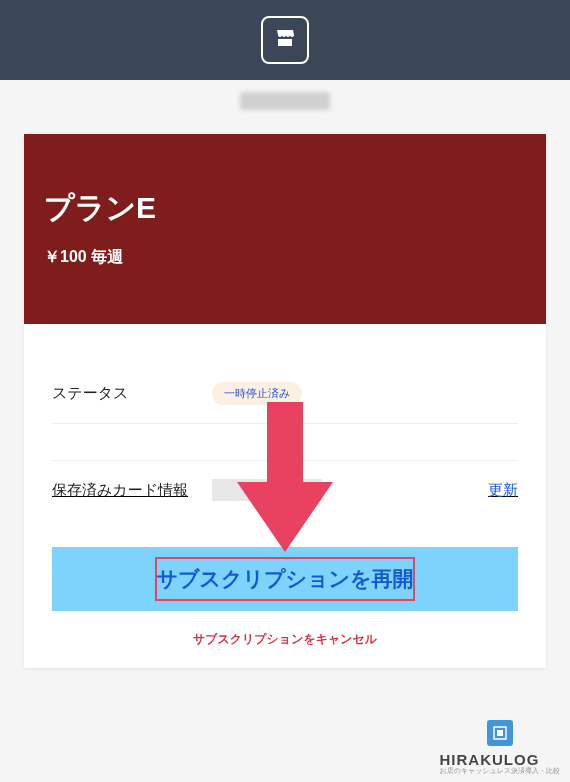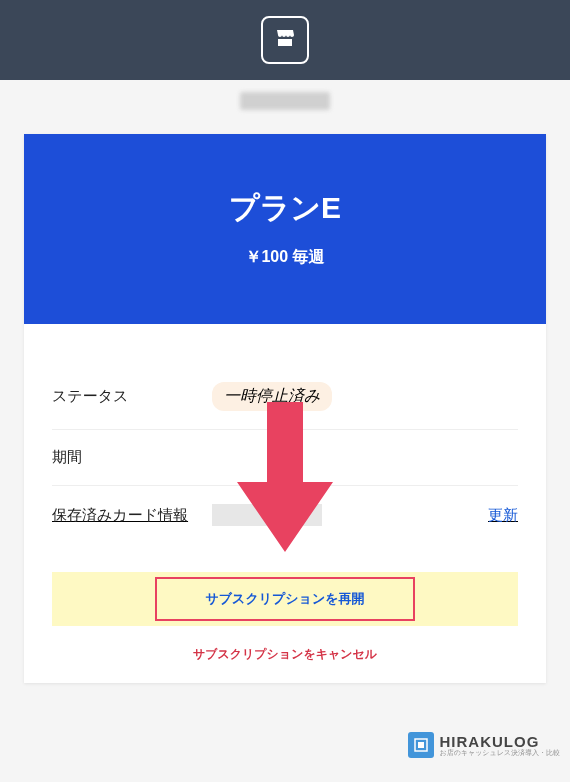--- a/index.html
+++ b/index.html
@@ -35,46 +35,45 @@
       background: #d0d0d0;
       border-radius: 3px;
       filter: blur(2px);
     }
     .card {
       background: #fff;
       margin: 24px 24px 0;
       box-shadow: 0 1px 3px rgba(0,0,0,0.08);
     }
     .card-header {
-      background: #1d4ed8;
+      background: #7f1d1d;
       color: #fff;
-      text-align: center;
+      text-align: left;
       padding: 54px 20px 56px;
     }
     .plan-name { font-size: 30px; font-weight: 600; }
     .plan-price { font-size: 16px; margin-top: 18px; font-weight: 700; }
     .card-body { padding: 40px 28px 12px; position: relative; }
     .row {
       display: flex;
       align-items: center;
       padding: 18px 0;
       border-bottom: 1px solid #eee;
       font-size: 15px;
     }
     .row:last-of-type { border-bottom: none; text-decoration: underline; }
     .row-label { width: 160px; color: #222; }
     .row-value { flex: 1; color: #222; }
     .badge {
       display: inline-block;
       background: #fdf0e3;
-      color: #000000;
-      font-size: 16px;
+      color: #1d4ed8;
+      font-size: 11px;
       padding: 4px 12px;
       border-radius: 12px;
-      font-style: italic;
     }
     .update-link {
       color: #1558d6;
       font-size: 15px;
       cursor: pointer;
       margin-left: 18px;
     }
     .card-text-hidden {
       display: inline-block;
       width: 110px;
@@ -86,24 +85,24 @@
       position: absolute;
       left: 50%;
       top: 78px;
       transform: translateX(-50%);
       pointer-events: none;
       z-index: 5;
     }
     .btn-primary {
       display: block;
       width: 100%;
-      background: #fef9c3;
+      background: #7dd3fc;
       border: none;
       padding: 18px 0;
-      font-size: 13px;
+      font-size: 21px;
       font-weight: 700;
       color: #1558d6;
       cursor: pointer;
       margin-top: 28px;
       position: relative;
     }
     .btn-primary-highlight {
       position: absolute;
       left: 50%;
       top: 50%;
@@ -120,27 +119,28 @@
       border: none;
       padding: 20px 0 8px;
       font-size: 12px;
       font-weight: 700;
       color: #d43447;
       cursor: pointer;
     }
     .watermark {
       position: absolute;
       right: 10px;
-      bottom: 24px;
+      bottom: 8px;
       display: flex;
       align-items: center;
       gap: 6px;
       font-family: Arial, sans-serif;
       color: #333;
       opacity: 0.9;
+      flex-direction: column;
     }
     .watermark-logo {
       width: 26px;
       height: 26px;
       background: #2f8bd8;
       border-radius: 3px;
       display: flex;
       align-items: center;
       justify-content: center;
     }
@@ -177,21 +177,20 @@
     </div>
 
     <div class="row">
       <div class="row-label">ステータス</div>
       <div class="row-value">
         <span class="badge">一時停止済み</span>
       </div>
     </div>
 
     <div class="row">
-      <div class="row-label">期間</div>
     </div>
 
     <div class="row">
       <div class="row-label">保存済みカード情報</div>
       <div class="row-value">
         <span class="card-text-hidden"></span>
       </div>
       <span class="update-link">更新</span>
     </div>
 

